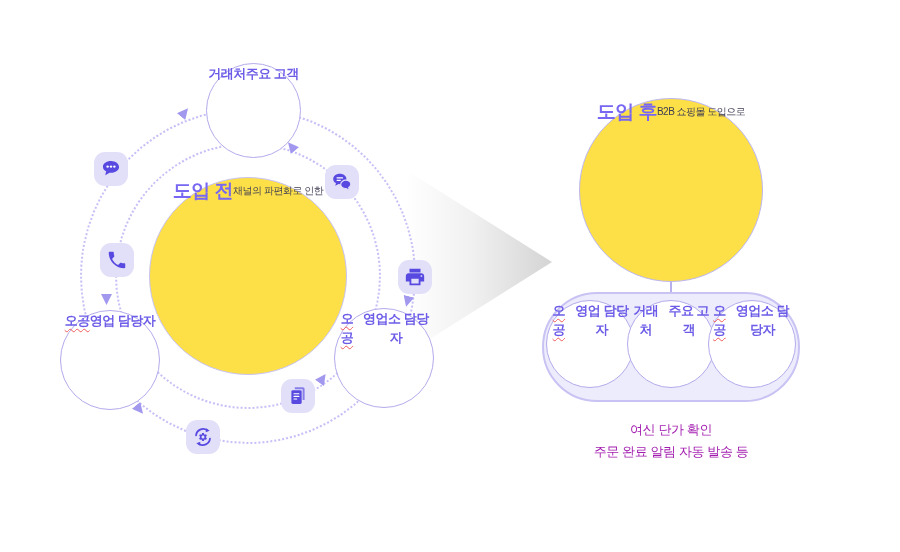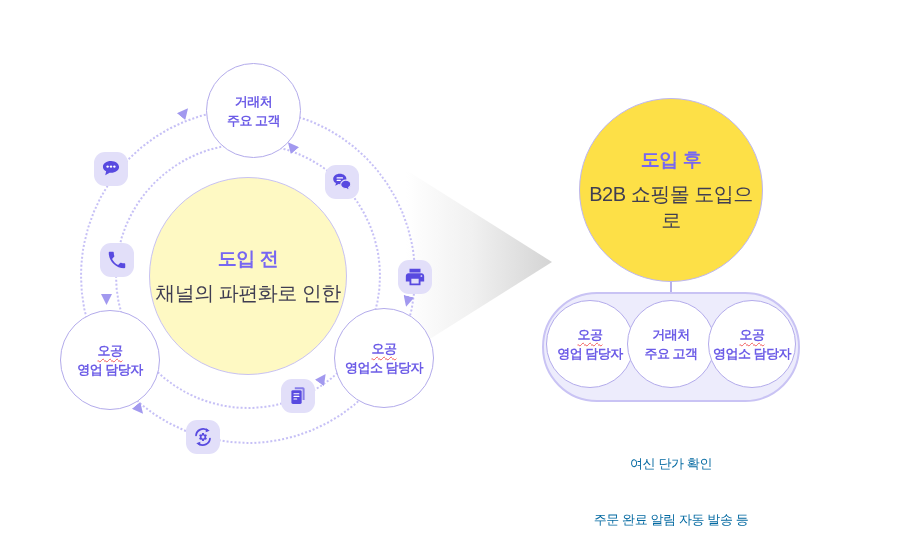--- a/index.html
+++ b/index.html
@@ -4,46 +4,46 @@
 <style>
   * { margin:0; padding:0; box-sizing:border-box; }
   html,body { background:#fff; }
   body { font-family:"Liberation Sans", sans-serif; }
   .stage {
     position:relative; width:900px; height:552px; background:#ffffff;
     overflow:hidden;
   }
 
   
-  .circle { position:absolute; border-radius:50%; display:flex; flex-direction:column;
-            align-items:center; justify-content:center; text-align:center; }
+  .circle { position:absolute; border-radius:50%; display:flex; 
+            align-items:flex-start; justify-content:center; text-align:center; }
 
   
   .ring { position:absolute; border-radius:50%; border:2px dotted rgba(151,140,238,.55); z-index:2; }
   .ring-outer { left:80px; top:108px; width:336px; height:336px; }
   .ring-inner { left:115px; top:143px; width:266px; height:266px; }
 
   
   .flow-arrow {
     position:absolute; left:406px; top:170px; width:146px; height:184px; z-index:1;
     background:linear-gradient(to right, rgba(222,222,222,0) 0%, rgba(214,214,214,.35) 45%, #d4d4d4 100%);
     clip-path:polygon(0 0, 100% 50%, 0 100%);
   }
 
   
   .circle-before {
     left:149px; top:177px; width:198px; height:198px;
-    background:#fef9c3; border:1px solid #c8c2f2; z-index:3;
+    background:#fde047; border:1px solid #c8c2f2; z-index:3;
   }
   .circle-after {
     left:579px; top:98px; width:184px; height:184px;
     background:#fde047; border:1.5px solid #bdb6f0; z-index:3;
   }
   .big-title { font-size:19px; font-weight:bold; color:#7767f2; letter-spacing:-0.5px; margin-bottom:8px; }
-  .big-desc  { font-size:20px; color:#3f3d52; line-height:26px; letter-spacing:-0.5px; }
+  .big-desc  { font-size:10px; color:#3f3d52; line-height:26px; letter-spacing:-0.5px; }
 
   
   .node { background:#fff; border:1px solid #b3abeb; z-index:4; }
   .node-top   { left:206px; top:63px;  width:95px;  height:95px; }
   .node-left  { left:60px;  top:310px; width:100px; height:100px; }
   .node-right { left:334px; top:308px; width:100px; height:100px; }
   .node-label { font-size:13px; font-weight:bold; color:#6c5ce7; line-height:19px; letter-spacing:-0.5px; }
   .typo { text-decoration:underline wavy #f15b5b; text-decoration-thickness:1px; text-underline-offset:3px; }
 
   
@@ -74,21 +74,21 @@
   .pill {
     position:absolute; left:542px; top:292px; width:258px; height:110px; border-radius:55px;
     background:#edecfc; border:2px solid #c9c3f4; z-index:3;
   }
   .member { background:#fff; border:1.5px solid #b3abeb; width:88px; height:88px; top:300px; z-index:4; }
   .member-left   { left:546px; }
   .member-center { left:627px; }
   .member-right  { left:708px; }
 
   .benefits { position:absolute; left:521px; top:419px; width:300px; text-align:center; z-index:3; }
-  .benefit  { font-size:13px; color:#0369a1; line-height:22px; letter-spacing:-0.4px;margin-top:34px; }
+  .benefit  { font-size:13px; color:#a21caf; line-height:22px; letter-spacing:-0.4px; }
 </style>
 </head>
 <body>
 
 <div class="stage">
 
   <div class="flow-arrow"></div>
 
   <div class="ring ring-outer"></div>
   <div class="ring ring-inner"></div>

